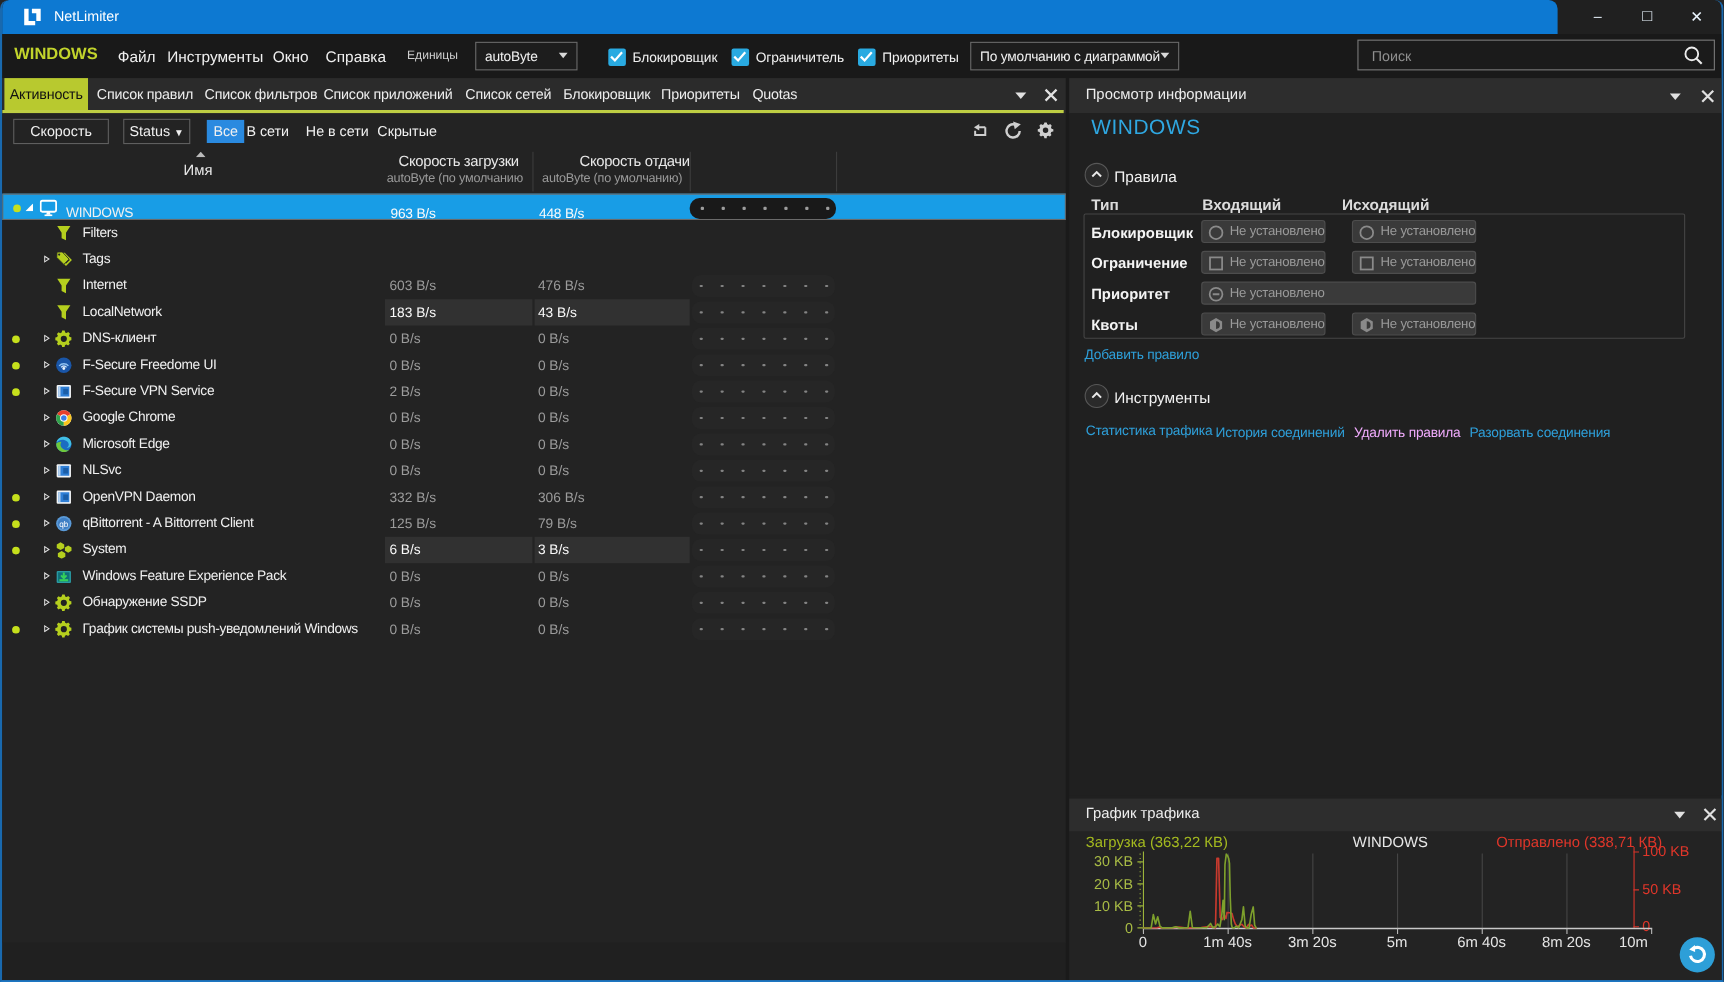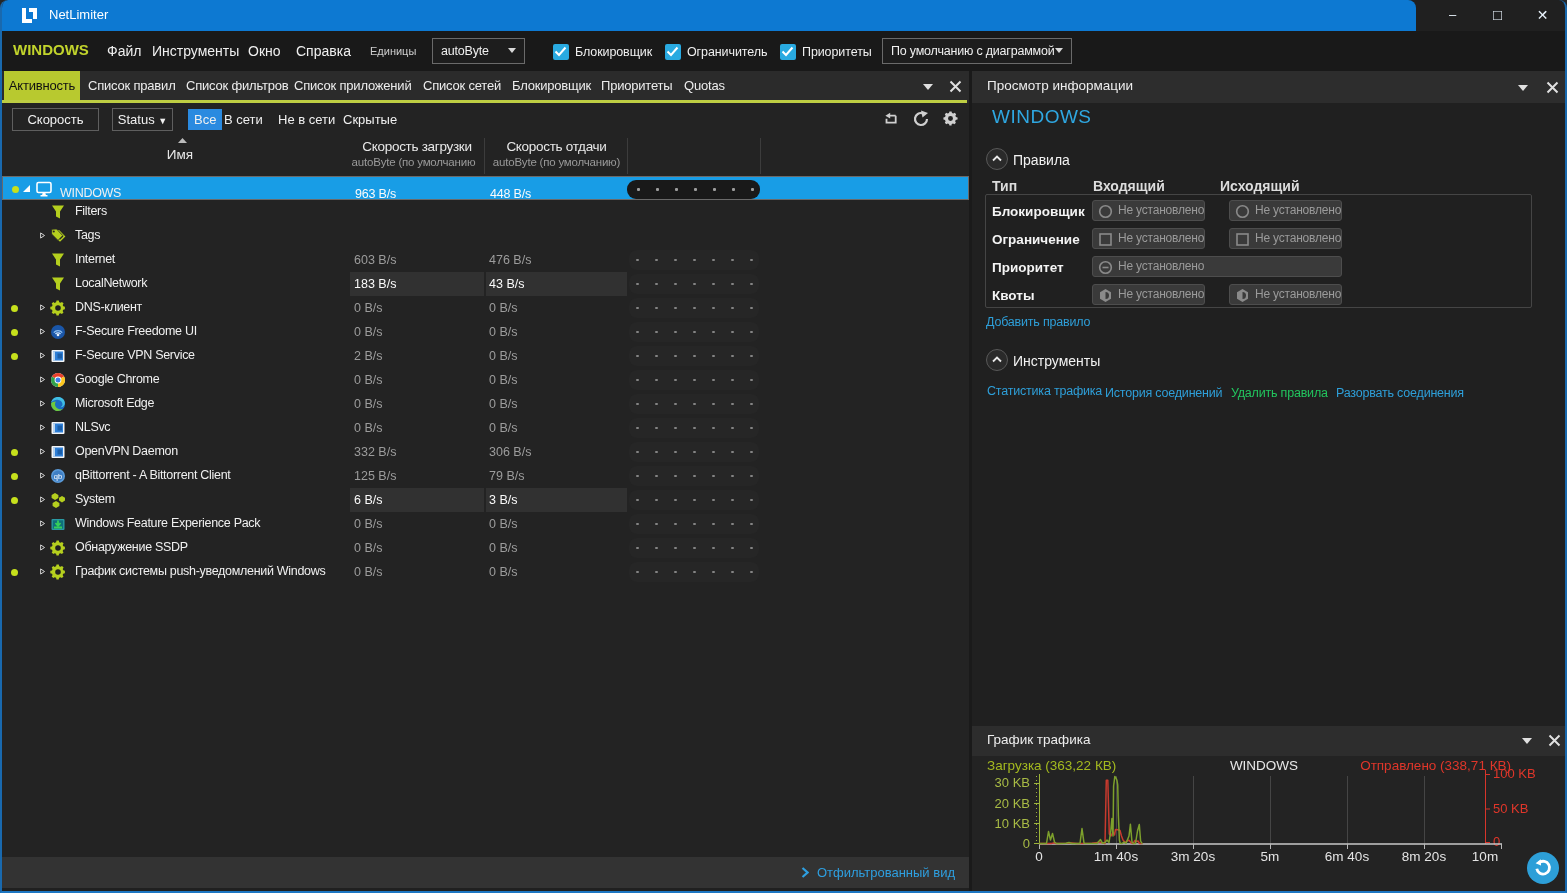--- a/index.html
+++ b/index.html
@@ -64,21 +64,21 @@
   h1.wname { position:absolute; left:20px; top:106px; color:#2fa7e1; font-size:19px; font-weight:normal; letter-spacing:0.5px; }
   .secbtn { position:absolute; width:22px; height:22px; border-radius:50%; border:1px solid #585858; background:#2a2a2a; }
   .seclabel { position:absolute; color:#f2f2f2; font-size:14px; }
   .rt-h { position:absolute; color:#dcdcdc; font-size:14px; font-weight:bold; }
   #rulebox { position:absolute; left:983px; top:194px; width:547px; height:114px; border:1px solid #454545; border-radius:2px; }
   .rlabel { position:absolute; left:8px; color:#f4f4f4; font-size:13.5px; font-weight:bold; }
   .rbtn { position:absolute; height:21px; background:#3a3a3a; border:1px solid #4d4d4d; border-radius:3px; color:#9a9a9a; font-size:12px; line-height:19px; white-space:nowrap; }
   .rbtn svg { position:absolute; left:5px; top:3px; }
   .rbtn span { position:absolute; left:25px; letter-spacing:-0.2px; }
   a.link { position:absolute; color:#2e9fd9; font-size:12.5px; text-decoration:none; letter-spacing:-0.2px; }
-  a.glink { position:absolute; color:#22c55e; font-size:12.5px; text-decoration:none; letter-spacing:-0.2px; }
+  a.glink { position:absolute; color:#f0abfc; font-size:12.5px; text-decoration:none; letter-spacing:-0.2px; }
 </style>
 </head>
 <body>
 <div id="win">
 
   <div id="titlebar">
     <svg id="logo" viewBox="0 0 18 17">
       <path d="M1 1 h4 v11 h6 v4 H1 Z" fill="#fff"></path>
       <path d="M8 1 h8 v11 h-4 V5 h-4 Z" fill="#fff"></path>
     </svg>
@@ -108,20 +108,27 @@
         </svg>
       </div>
     <span class="cblabel" style="left:685px;">Ограничитель</span>
     <div class="cb" style="left:778px;">
         <svg width="13" height="11" viewBox="0 0 13 11">
           <path d="M1.5 5.5 L5 9 L11.5 1.5" stroke="#fff" stroke-width="2" fill="none"></path>
         </svg>
       </div>
     <span class="cblabel" style="left:800px;">Приоритеты</span>
     <div class="sel" style="left:880px;top:7px;width:190px;height:26px;">По умолчанию с диаграммой<i class="selarr"></i></div>
+  </div>
+  <div id="search">
+      <span>Поиск</span>
+    <svg style="position:absolute;right:9px;top:4px;" width="19" height="19" viewBox="0 0 19 19">
+        <circle cx="8" cy="8" r="5.8" fill="none" stroke="#ececec" stroke-width="1.7"></circle>
+        <path d="M12.4 12.4 L17 17" stroke="#ececec" stroke-width="1.9"></path>
+      </svg>
   </div>
 
   <div id="tabbar">
     <div class="underline"></div>
     <div class="tab" id="tab-active">Активность</div>
     <div class="tab" style="left:86px;">Список правил</div>
     <div class="tab" style="left:184px;">Список фильтров</div>
     <div class="tab" style="left:292px;">Список приложений</div>
     <div class="tab" style="left:421px;">Список сетей</div>
     <div class="tab" style="left:510px;">Блокировщик</div>
@@ -159,21 +166,21 @@
   <div id="thead">
     <div class="v" style="left:482px;"></div>
     <div class="v" style="left:625px;"></div>
     <div class="v" style="left:758px;"></div>
     <div class="h1" style="left:0;width:356px;">Имя</div>
     <svg class="abs" style="left:176px;top:2px;" width="9" height="5" viewBox="0 0 9 5">
         <path d="M4.5 0 L9 5 L0 5 Z" fill="#bbb"></path>
       </svg>
     <div class="h1b" style="left:348px;width:134px;">Скорость загрузки</div>
     <div class="h2" style="left:341px;width:141px;">autoByte (по умолчанию</div>
-    <div class="h1b" style="left:484px;width:141px;">Скорость отдачи</div>
+    <div class="h1b" style="left:484px;width:141px;text-align:right;">Скорость отдачи</div>
     <div class="h2" style="left:484px;width:141px;">autoByte (по умолчанию)</div>
     <div class="h1" style="left:625px;width:131px;margin-top:28px;">Статус правила</div>
   </div>
   <div id="rows">
 <div class="row sel" style="top:0px;">
         <div class="dot"></div>
         <svg class="tri" style="left:20px;" width="7" height="7" viewBox="0 0 7 7">
           <path d="M7 0 L7 7 L0 7 Z" fill="#fff"></path>
         </svg>
         <svg class="icon16" style="left:33px;" width="16" height="16" viewBox="0 0 16 16">
@@ -486,26 +493,20 @@
           <i class="sdot" style="left:7px;"></i>
           <i class="sdot" style="left:26px;"></i>
           <i class="sdot" style="left:45px;"></i>
           <i class="sdot" style="left:64px;"></i>
           <i class="sdot" style="left:83px;"></i>
           <i class="sdot" style="left:102px;"></i>
           <i class="sdot" style="left:121px;"></i>
         </div>
       </div>
 </div>
-  <div id="lfooter">
-    <svg class="abs" style="right:160px;top:10px;" width="8" height="11" viewBox="0 0 8 11">
-        <path d="M1.5 1 L6.5 5.5 L1.5 10" stroke="#2e9fe0" stroke-width="2.2" fill="none"></path>
-      </svg>
-    <span>Отфильтрованный вид</span>
-  </div>
 
   <div class="abs" style="left:967px;top:71px;width:3px;height:820px;background:#1a1a1a;"></div>
   <div id="rhead">
     <div class="paneltitle">Просмотр информации</div>
     <svg class="abs" style="left:545px;top:13px;" width="12" height="8" viewBox="0 0 12 8">
         <path d="M1 1 L6 7 L11 1 Z" fill="#e0e0e0"></path>
       </svg>
     <svg class="abs" style="left:574px;top:10px;" width="13" height="13" viewBox="0 0 13 13">
         <path d="M1.5 1.5 L11.5 11.5 M11.5 1.5 L1.5 11.5" stroke="#e0e0e0" stroke-width="2"></path>
       </svg>

